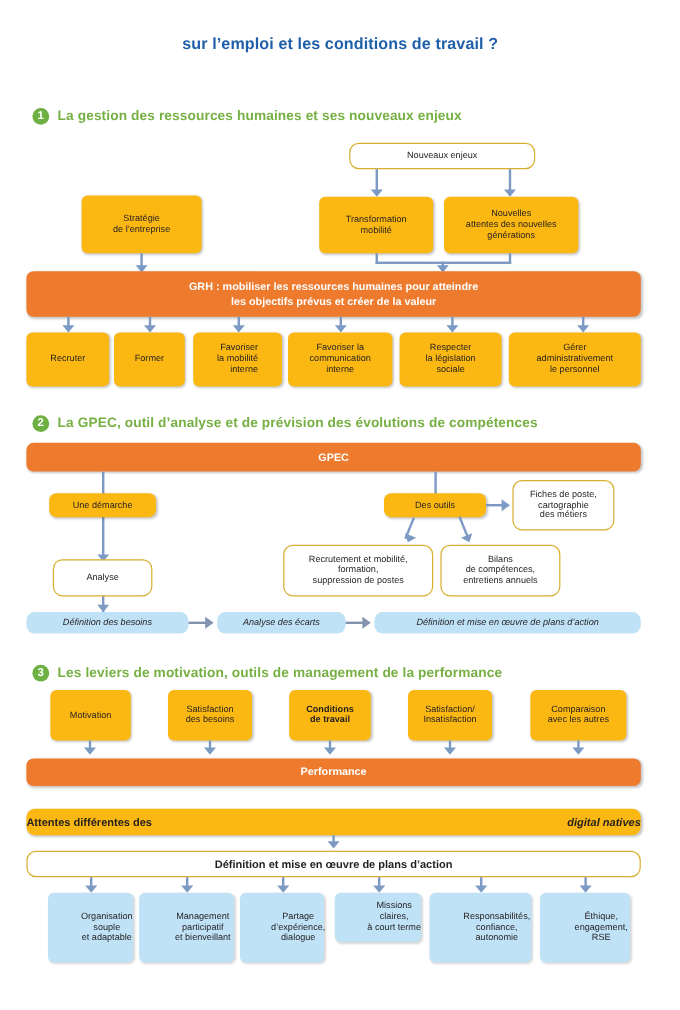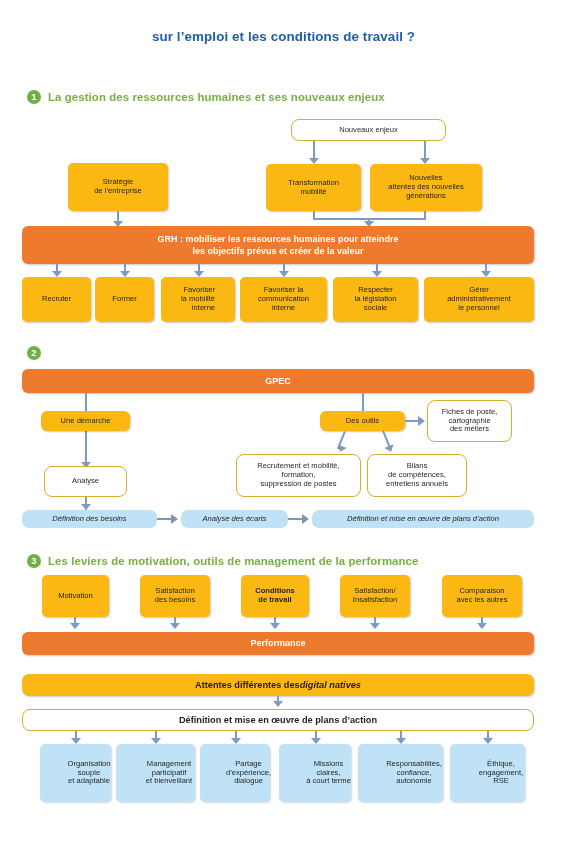--- a/index.html
+++ b/index.html
@@ -54,20 +54,21 @@
     color:#231f20;
     font-size:7.6px;
     box-shadow:1px 1px 2px rgba(0,0,0,0.22);
   }
   .amber-bar{
     background:#FBB813;
     border-radius:7px;
     color:#231f20;
     font-size:9.2px;font-weight:bold;
     box-shadow:1px 1px 2px rgba(0,0,0,0.22);
+    justify-content:space-between;
   }
   .orange-bar{
     background:#ED7A2D;
     border-radius:6px;
     color:#ffffff;
     font-size:9px;font-weight:bold;
     box-shadow:1px 1px 2px rgba(0,0,0,0.22);
   }
   .white-y{
     background:#ffffff;
@@ -185,20 +186,21 @@
 interne</div>
   <div class="box amber" style="left:333px;top:277px;width:85px;height:45px;white-space:pre-line;">Respecter
 la législation
 sociale</div>
   <div class="box amber" style="left:424px;top:277px;width:110px;height:45px;white-space:pre-line;">Gérer
 administrativement
 le personnel</div>
 
   <div class="sec-head" style="top:346px;">
     <span class="badge">2</span>
+    <span>La GPEC, outil d’analyse et de prévision des évolutions de compétences</span>
   </div>
 
   <div class="box orange-bar" style="left:22px;top:369px;width:512px;height:24px;">GPEC</div>
 
   <div class="vline" style="left:85px;top:393px;height:117px;"></div>
   <div class="arr-d" style="left:81px;top:462px;"></div>
   <div class="arr-d" style="left:81px;top:504px;"></div>
 
   <div class="box amber" style="left:41px;top:411px;width:89px;height:20px;border-radius:6px;">Une démarche</div>
   <div class="box white-y" style="left:44px;top:466px;width:83px;height:31px;">Analyse</div>
@@ -292,21 +294,21 @@
 
   <div class="box blue" style="left:40px;top:744px;width:71px;height:58px;white-space:pre-line;">Organisation
 souple
 et adaptable</div>
   <div class="box blue" style="left:116px;top:744px;width:79px;height:58px;white-space:pre-line;">Management
 participatif
 et bienveillant</div>
   <div class="box blue" style="left:200px;top:744px;width:70px;height:58px;white-space:pre-line;">Partage
 d’expérience,
 dialogue</div>
-  <div class="box blue" style="left:279px;top:744px;width:72px;height:58px;white-space:pre-line;">Missions
+  <div class="box blue" style="left:279px;top:744px;width:72px;height:41px;white-space:pre-line;">Missions
 claires,
 à court terme</div>
   <div class="box blue" style="left:358px;top:744px;width:85px;height:58px;white-space:pre-line;">Responsabilités,
 confiance,
 autonomie</div>
   <div class="box blue" style="left:450px;top:744px;width:75px;height:58px;white-space:pre-line;">Éthique,
 engagement,
 RSE</div>
 
 </div>

